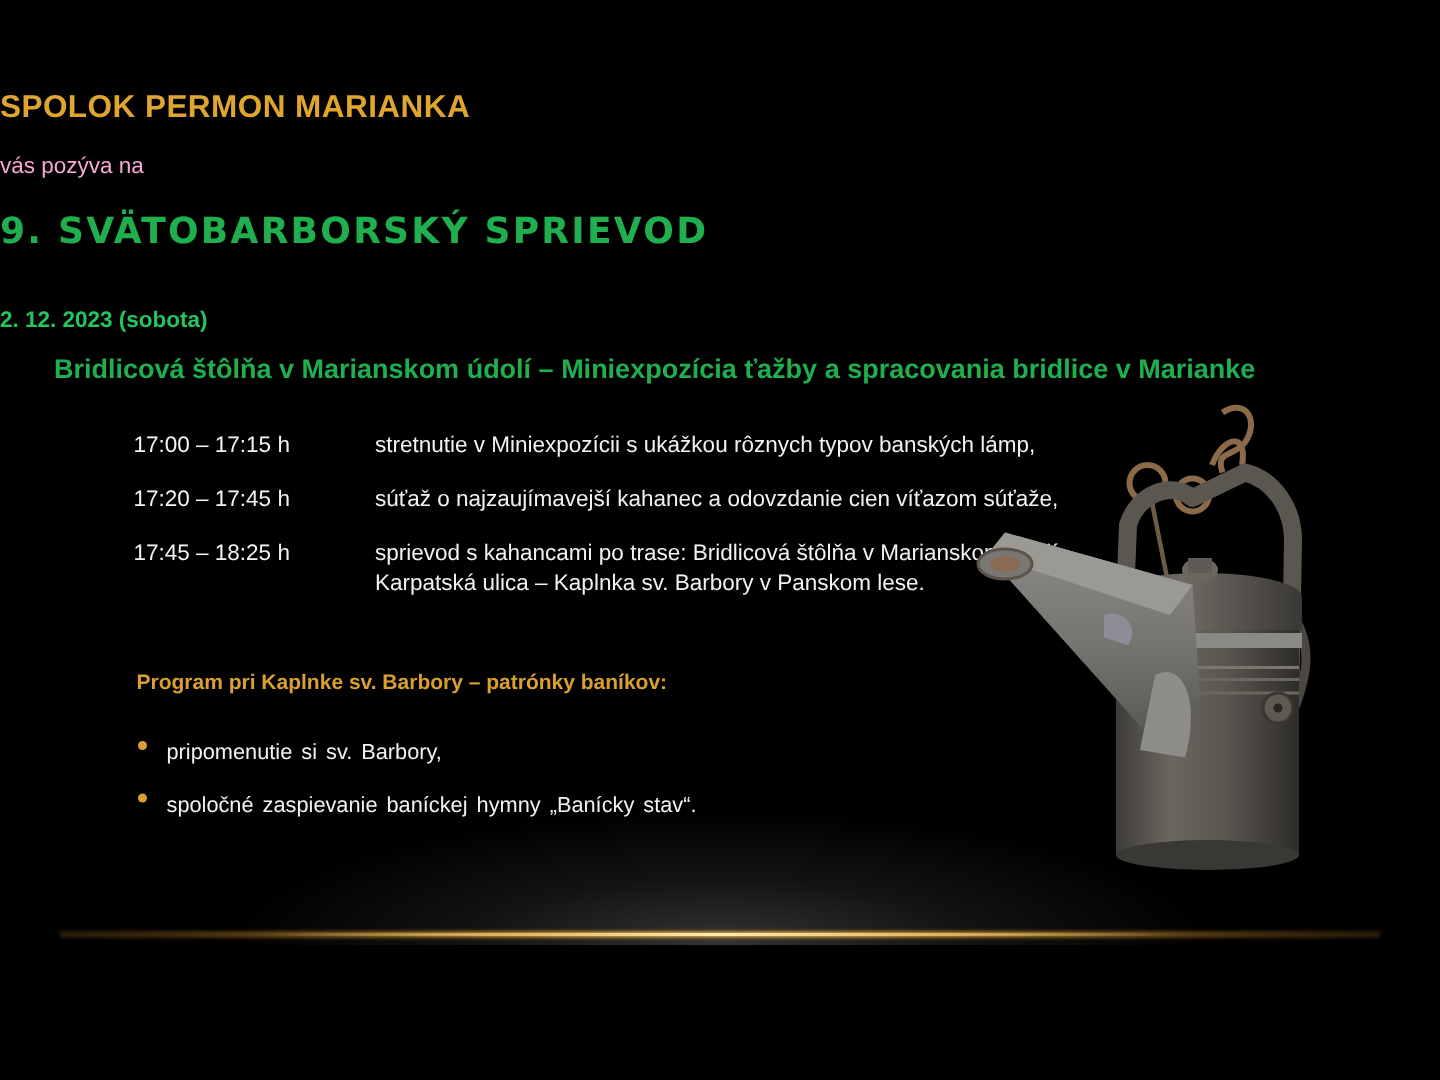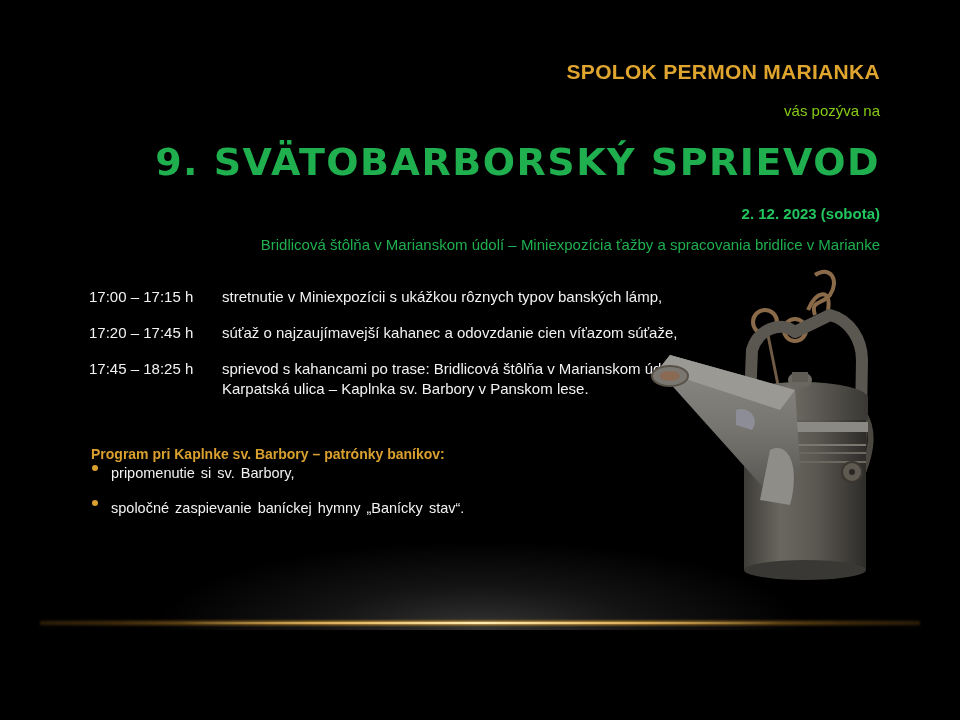--- a/index.html
+++ b/index.html
@@ -37,84 +37,86 @@
     .gold-line-core {
       position: absolute;
       left: 180px; top: 622px;
       width: 600px; height: 2px;
       background: linear-gradient(90deg, rgba(0,0,0,0) 0%, rgba(235,195,110,0.9) 30%, rgba(255,235,180,1) 50%, rgba(235,195,110,0.9) 70%, rgba(0,0,0,0) 100%);
     }
     .center {
       position: absolute;
       left: 0;
       width: 880px;
-      text-align: right;
+      text-align: left;
     }
     .org {
       top: 60px;
       color: #e0a52e;
       font-size: 21px;
       font-weight: bold;
       letter-spacing: 0.3px;
     }
     .invite {
       top: 102px;
-      color: #84cc16;
+      color: #f9a8d4;
       font-size: 15px;
     }
     .title {
       top: 140px;
       color: #1faf4e;
-      font-size: 38px;
+      font-size: 24px;
       font-weight: bold;
       letter-spacing: 1.5px;
       font-family: "DejaVu Sans", sans-serif;
     }
     .date {
       top: 205px;
       color: #22c55e;
       font-size: 15px;
       font-weight: bold;
     }
     .location {
       top: 236px;
       color: #1faf4e;
-      font-size: 15px;
-      font-weight: normal;
+      font-size: 18px;
+      font-weight: bold;
+      padding-left: 36px;
     }
     .schedule {
       position: absolute;
       left: 89px;
       top: 287px;
       color: #f2f2f2;
       font-size: 15px;
     }
     .sched-row {
       display: flex;
       margin-bottom: 16px;
       line-height: 20px;
+      gap: 28px;
     }
     .sched-time {
       width: 133px;
       flex: none;
       white-space: nowrap;
     }
     .sched-desc {
       width: 520px;
     }
     .program {
       position: absolute;
       left: 91px;
       top: 446px;
     }
     .program-heading {
       color: #d9a030;
       font-size: 14px;
       font-weight: bold;
-      margin-bottom: 3px;
+      margin-bottom: 32px;
     }
     .program-item {
       display: flex;
       color: #f2f2f2;
       font-size: 14.5px;
       height: 20px;
       margin-bottom: 15px;
       word-spacing: 2px;
     }
     .bullet {

